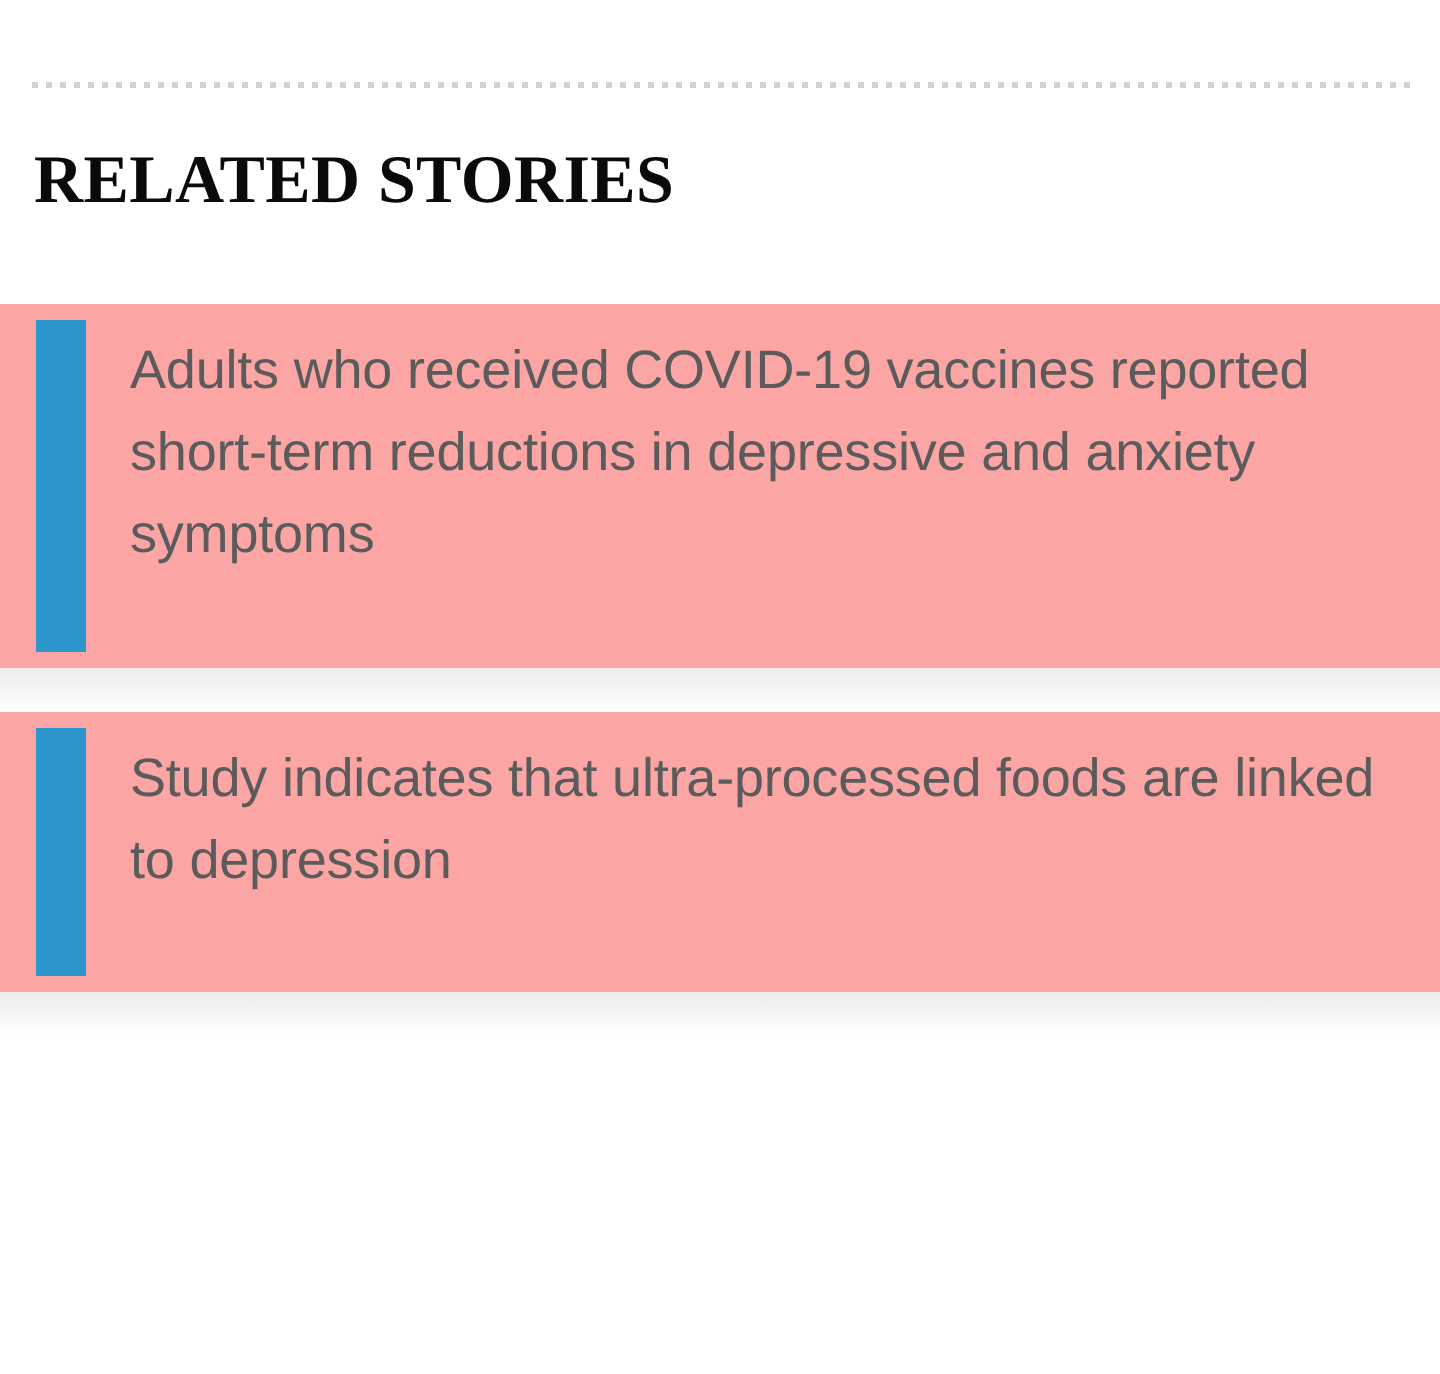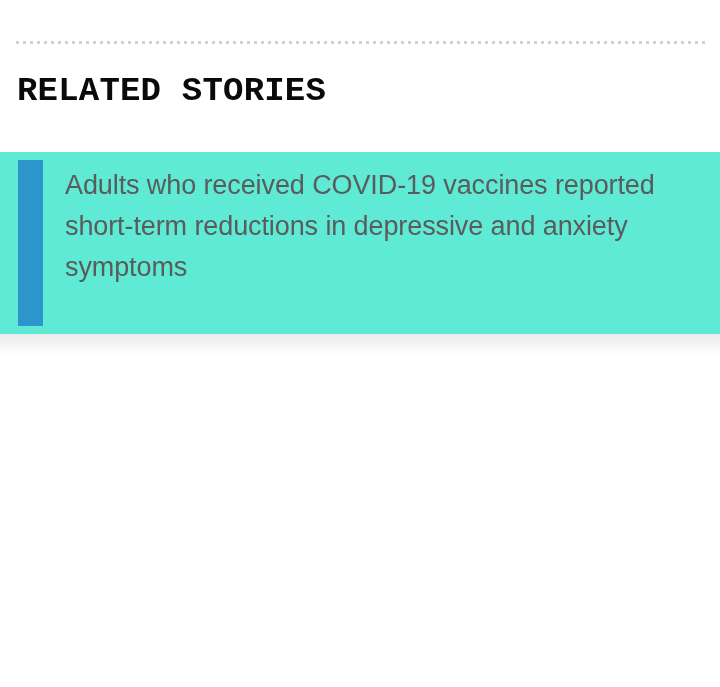--- a/index.html
+++ b/index.html
@@ -40,35 +40,35 @@
   .section-heading {
     position: absolute;
     top: 68px;
     left: 17px;
     font-size: 34px;
     font-weight: bold;
     letter-spacing: 0.2px;
     color: #0a0a0a;
     line-height: 46px;
     white-space: nowrap;
-    font-family: Liberation Mono, monospace;
+    font-family: Liberation Serif, serif;
   }
 
   
   .story-list {
     position: absolute;
     top: 152px;
     left: 0;
     width: 720px;
   }
 
   .story-card {
     position: relative;
     width: 720px;
-    background: #5eead4;
+    background: #fca5a5;
     box-sizing: border-box;
     margin-bottom: 22px;
   }
 
   .story-card::after {
     content: "";
     position: absolute;
     left: 0;
     right: 0;
     top: 100%;
@@ -118,15 +118,21 @@
   <div class="story-list">
 
     <div class="story-card lines-3">
       <div class="story-inner">
         <div class="accent-bar"></div>
         <div class="story-text">Adults who received COVID-19 vaccines reported short-term reductions in depressive and anxiety symptoms</div>
       </div>
     </div>
 
 
+    <div class="story-card lines-2">
+      <div class="story-inner">
+        <div class="accent-bar"></div>
+        <div class="story-text">Study indicates that ultra-processed foods are linked to depression</div>
+      </div>
+    </div>
 
   </div>
 </div>
 
 </body></html>

